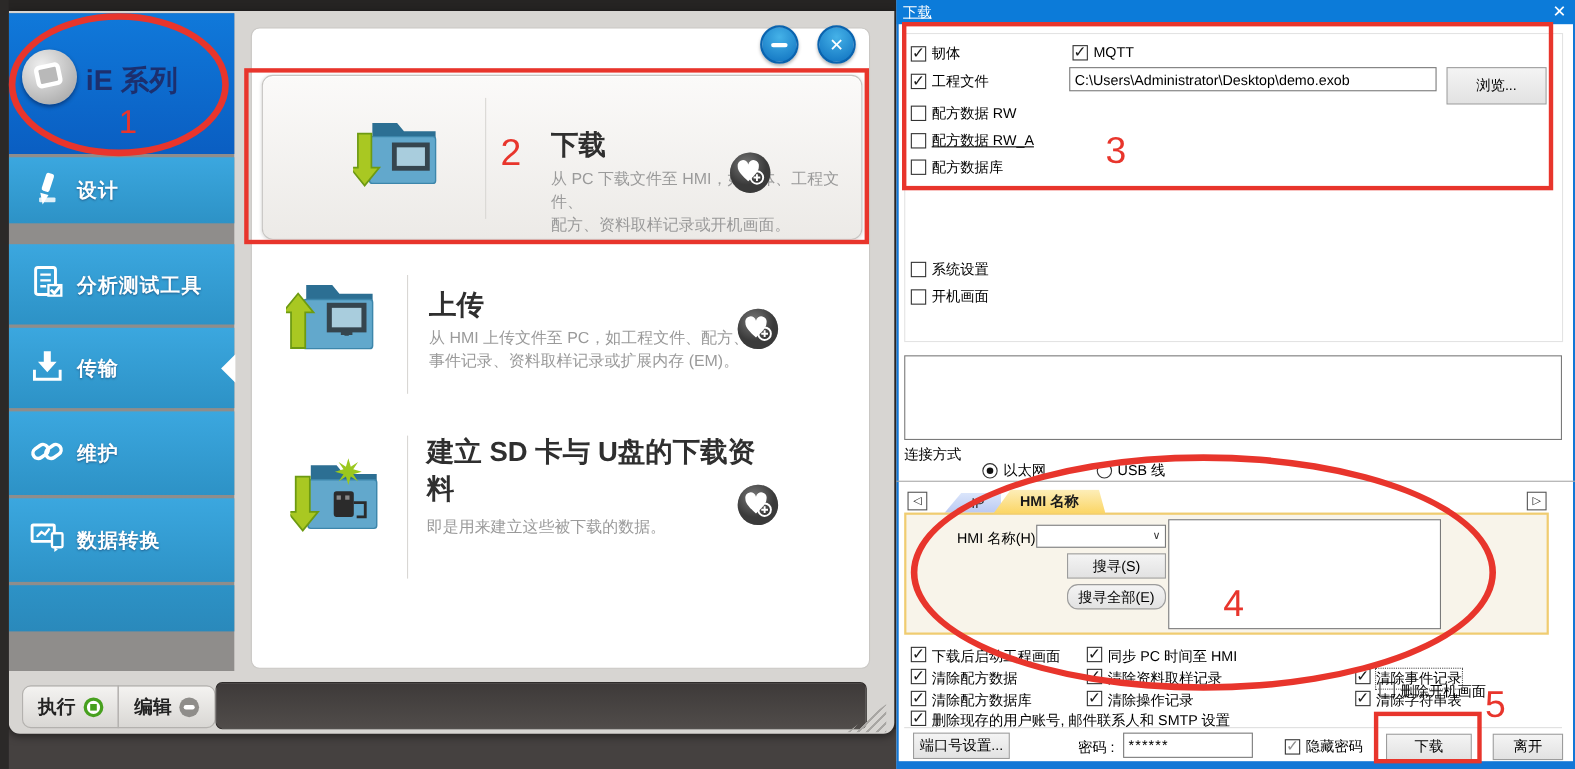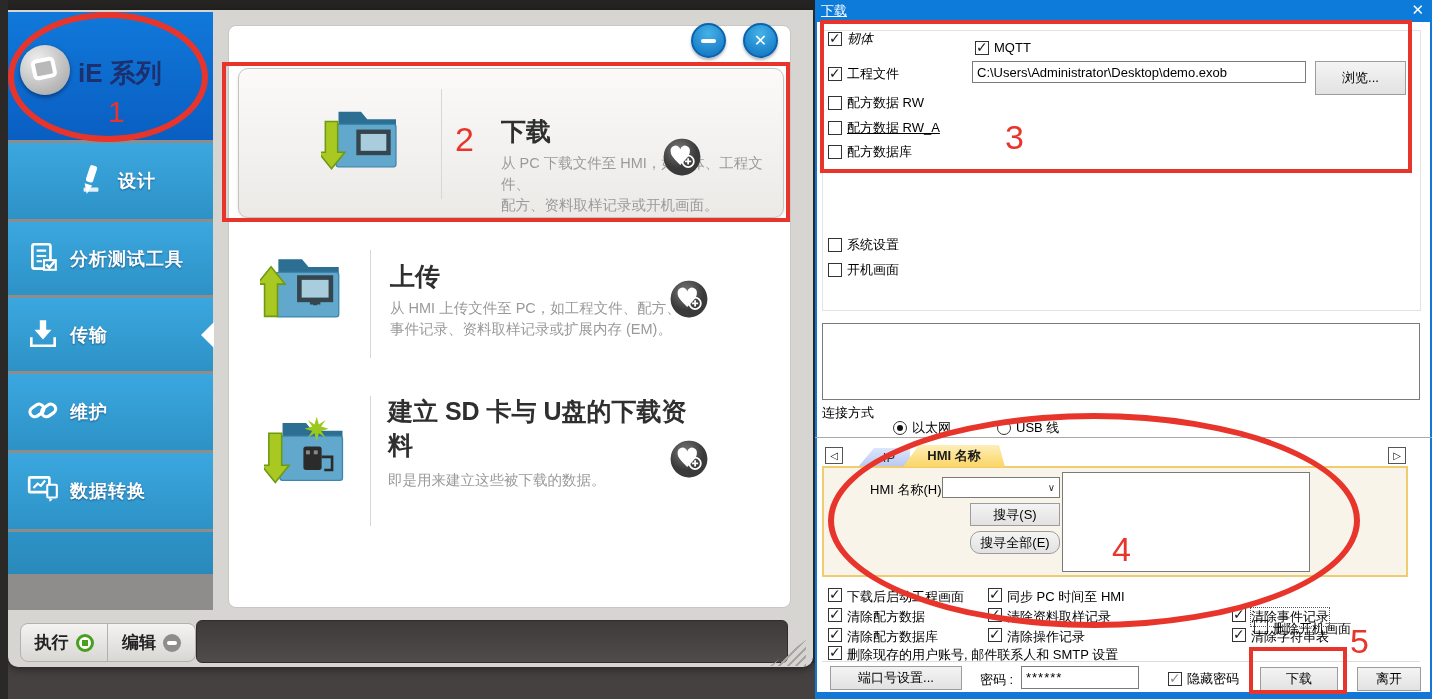--- a/index.html
+++ b/index.html
@@ -16,21 +16,21 @@
   #launcher { left:8px; top:10px; width:805px; height:657px; background:#d7d5d2;
     border-radius:0 0 10px 10px; box-shadow:0 2px 8px rgba(0,0,0,.5); }
 
   
   #sidebar { left:0; top:2px; width:205px; height:598px; background:#8f8d8b; }
   .side-block { position:absolute; left:0; width:205px; }
   #brand { top:0; height:128px; background:linear-gradient(#1079da,#0a5ec2); }
   .side-item { background:linear-gradient(#3ba7df,#2d92c6); display:flex; align-items:center; }
   .side-item .icon { width:44px; margin-left:18px; flex:0 0 auto; }
   .side-item .lbl { color:#fff; font-size:18px; font-weight:bold; text-shadow:0 1px 2px rgba(0,0,40,.4); letter-spacing:1px; }
-  #item-design { top:131px; height:76px;padding-left:48px; }
+  #item-design { top:131px; height:60px; }
   #item-analysis { top:210px; height:73px; }
   #item-transfer { top:286px; height:73px; }
   #item-maintain { top:362px; height:76px; }
   #item-convert { top:441px; height:76px; }
   #side-filler { top:520px; height:42px; background:linear-gradient(#2d92c6,#2a89bb); }
   #transfer-arrow { position:absolute; right:-1px; top:24px; width:0; height:0;
     border-top:13px solid transparent; border-bottom:13px solid transparent; border-right:13px solid #fff; }
   #brand-logo { position:absolute; left:12px; top:33px; width:50px; height:50px; border-radius:50%;
     background:radial-gradient(circle at 35% 30%,#efefef,#9d9d9d); box-shadow:0 2px 4px rgba(0,0,30,.45); }
   #brand-logo svg { position:absolute; left:8px; top:9px; }
@@ -106,21 +106,21 @@
   #hmi-combo { left:942px; top:477px; width:118px; height:21px; justify-content:flex-end; }
   #hmi-combo .chev { font-size:10px; color:#333; }
   #btn-search { left:970px; top:503px; width:90px; height:23px; }
   #btn-search-all { left:970px; top:531px; width:90px; height:23px;border-radius:10px; }
   #hmi-list { left:1062px; top:472px; width:248px; height:100px; border:1px solid #7a7a7a; background:#fff; }
 
   .post-row { position:absolute; display:flex; align-items:flex-start; gap:5px; font-size:13px; }
   .focus-dotted { outline:1px dotted #555; }
   #post-sep { left:822px; top:661px; width:598px; height:1px; background:#dedede; }
 
-  #btn-port { left:830px; top:666px; width:132px; height:24px; }
+  #btn-port { left:830px; top:666px; width:88px; height:24px; }
   #pwd-label { left:980px; top:671px; font-size:13px; color:#000; }
   #pwd-input { left:1021px; top:666px; width:118px; height:23px; letter-spacing:1px; }
   #hide-pwd { left:1168px; top:670px; }
   #btn-dl { left:1260px; top:667px; width:78px; height:24px; }
   #btn-exit { left:1357px; top:667px; width:64px; height:24px; }
   #dlg-bottom { left:815px; top:692px; width:617px; height:7px; background:#1277d6; }
 
   
   .anno { z-index:50; pointer-events:none; }
   .anno-ellipse { border:6px solid #e8352c; border-radius:50%; }
@@ -331,21 +331,21 @@
 <div class="abs" id="bg-left"></div>
 
 <div class="abs" id="dialog"></div>
 <div class="abs" id="dlg-title">
   <span class="t">下载</span>
   <span id="dlg-close">✕</span>
 </div>
 
 <div class="abs" id="grpbox"></div>
 
-<div class="abs opt" style="left:828px;top:30px;font-style:italic;">
+<div class="abs opt" style="left:828px;top:40px;">
   <span class="cb on"></span>
   <span>韧体</span>
 </div>
 <div class="abs opt" style="left:975px;top:40px;">
   <span class="cb on"></span>
   <span>MQTT</span>
 </div>
 <div class="abs opt" style="left:828px;top:65px;">
   <span class="cb on"></span>
   <span>工程文件</span>

